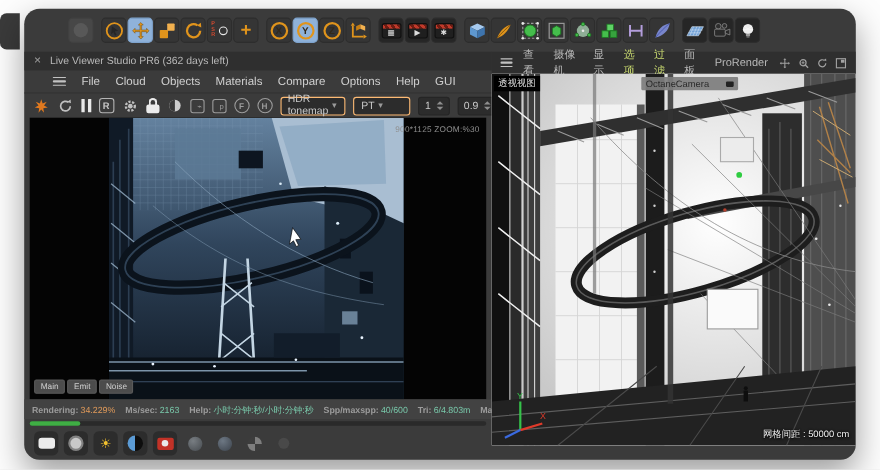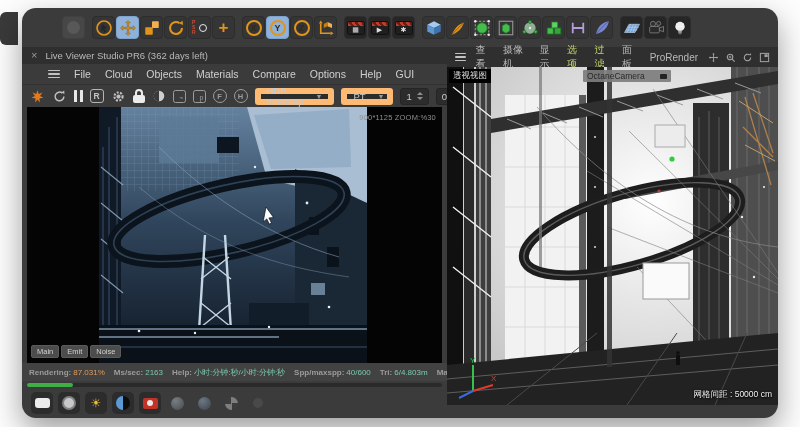--- a/index.html
+++ b/index.html
@@ -48,22 +48,22 @@
   .rbox{width:14px;height:14px;border:1.5px solid #b5b5b5;border-radius:3px;font-size:8.5px;font-weight:bold;
         color:#c5c5c5;display:flex;align-items:center;justify-content:center;}
   .lock{position:relative;width:12px;height:14px;}
   .lock .shackle{position:absolute;left:2px;top:0;width:8px;height:7px;border:2px solid #ececec;border-bottom:none;
         border-radius:5px 5px 0 0;}
   .lock .body{position:absolute;left:0;bottom:0;width:12px;height:8px;background:#ececec;border-radius:2px;}
   .sq{width:13px;height:13px;border:1.3px solid #9c9c9c;border-radius:2.5px;display:flex;align-items:flex-end;
         justify-content:flex-end;font-size:7px;color:#9c9c9c;padding:0 1px 0 0;line-height:8px;}
   .circ{width:14px;height:14px;border:1.3px solid #9c9c9c;border-radius:50%;display:flex;align-items:center;
         justify-content:center;font-size:7.5px;color:#9c9c9c;font-weight:bold;}
-  .dd{height:17px;background:#2c2c2c;border:6px solid #fdba74;border-radius:3px;display:flex;align-items:center;
-        gap:12px;padding:0 6px;font-size:9.5px;color:#cccccc;}
+  .dd{height:17px;background:#2c2c2c;border:1px solid #fdba74;border-radius:3px;display:flex;align-items:center;
+        gap:2px;padding:0 6px;font-size:9.5px;color:#cccccc;}
   .dd .chev{font-size:7px;color:#9a9a9a;}
   .stepper{height:17px;background:#2c2c2c;border:1px solid #252525;border-radius:3px;display:flex;align-items:center;
         gap:5px;padding:0 5px;font-size:9.5px;color:#cccccc;}
   .tris{display:flex;flex-direction:column;gap:1.5px;}
   .tri-up{width:0;height:0;border-left:3px solid transparent;border-right:3px solid transparent;border-bottom:3.5px solid #8e8e8e;}
   .tri-dn{width:0;height:0;border-left:3px solid transparent;border-right:3px solid transparent;border-top:3.5px solid #8e8e8e;}
   .lv-render{position:absolute;left:5px;top:60px;width:415px;height:256px;background:#040404;overflow:hidden;}
   .render-img{position:absolute;left:72px;top:0;width:268px;height:256px;}
   .render-overlay{position:absolute;right:6px;top:6px;font-size:7.5px;color:#8f8f8f;letter-spacing:.2px;}
   .passes{position:absolute;left:4px;bottom:5px;display:flex;gap:2px;}
@@ -400,21 +400,21 @@
         </svg>
         <span class="render-overlay">900*1125 ZOOM:%30</span>
         <span class="passes">
           <span class="pass">Main</span>
           <span class="pass">Emit</span>
           <span class="pass">Noise</span>
         </span>
       </div>
 
       <div class="lv-status">
-        <span><span class="sl">Rendering:</span><span class="sv orange">87.031%</span></span>
+        <span><span class="sl">Rendering:</span><span class="sv orange">34.229%</span></span>
         <span><span class="sl">Ms/sec:</span><span class="sv">2163</span></span>
         <span><span class="sl">Help:</span><span class="sv">小时:分钟:秒/小时:分钟:秒</span></span>
         <span><span class="sl">Spp/maxspp:</span><span class="sv">40/600</span></span>
         <span><span class="sl">Tri:</span><span class="sv">6/4.803m</span></span>
         <span><span class="sl">Main:</span><span class="sv">268</span></span>
 
       </div>
 
       <div class="lv-progress">
           <div class="fill"></div>

